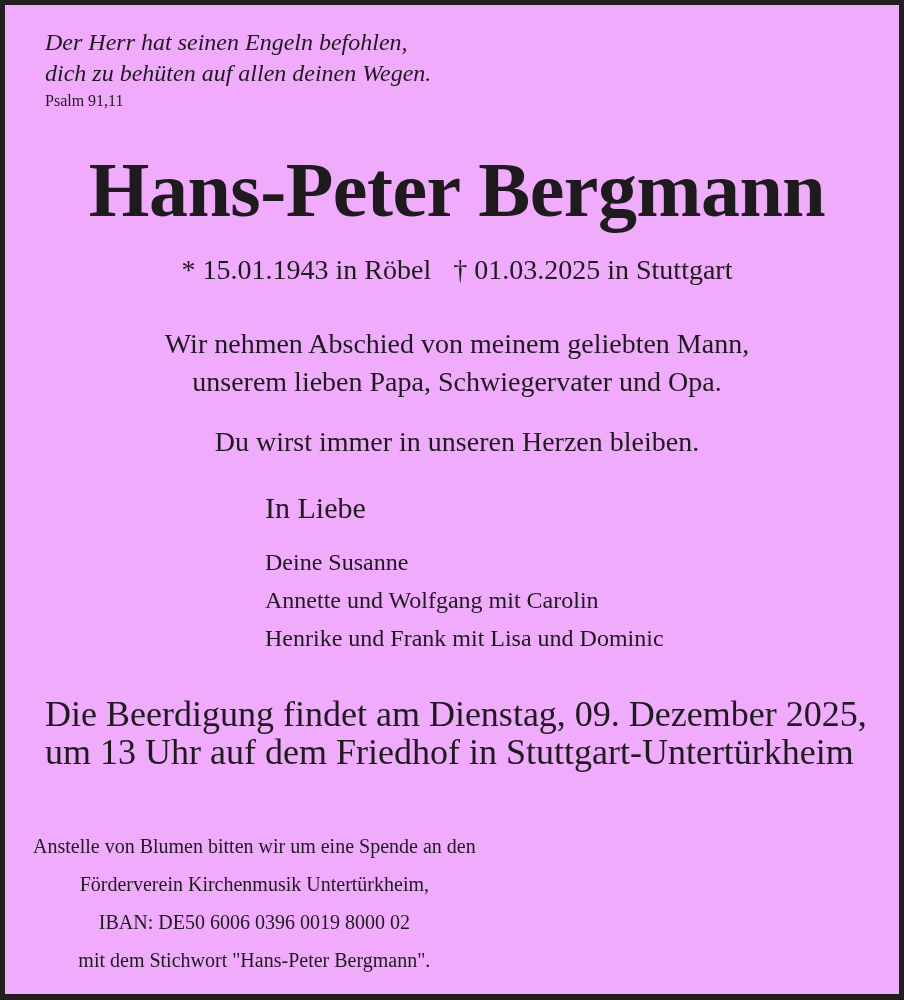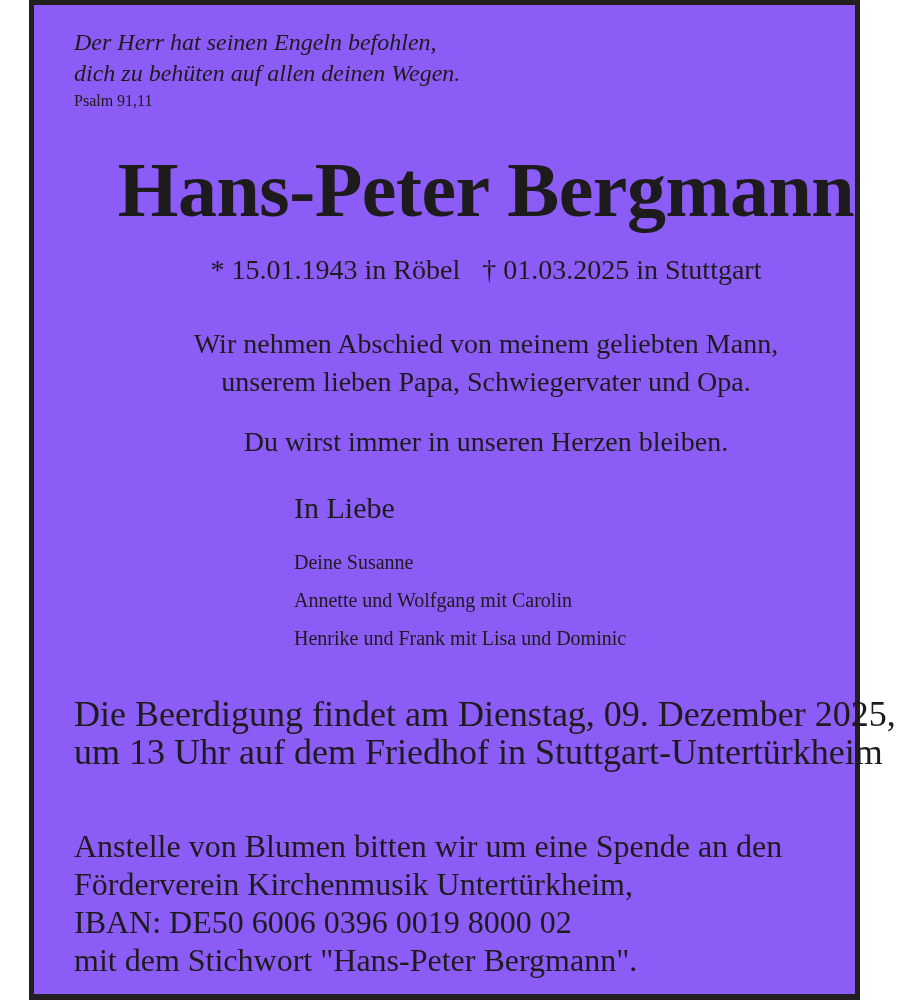--- a/index.html
+++ b/index.html
@@ -1,24 +1,23 @@
 <!DOCTYPE html>
 <html><head>
   <meta charset="utf-8">
   <style>
     html, body { margin: 0; padding: 0; background: #ffffff; }
     body { width: 904px; height: 1000px; position: relative; overflow: hidden; }
     .frame {
       position: absolute; left: 0; top: 0;
-      width: 831px; height: 1000px;
+      width: 904px; height: 1000px;
       box-sizing: border-box;
       border: 5px solid #231f20;
       border-bottom-width: 6px;
-      background: #8b5cf6;
-      margin-left: 29px;
+      background: #f0abfc;
     }
     .t {
       position: absolute;
       font-family: "Liberation Serif", "DejaVu Serif", serif;
       color: #1d1b1c;
       white-space: nowrap;
       margin: 0;
     }
     .verse {
       left: 40px; top: 22px;
@@ -43,27 +42,27 @@
       top: 320px; font-size: 28px; line-height: 38px;
     }
     .heart {
       left: 0; width: 904px; text-align: center;
       top: 420px; font-size: 28px; line-height: 34px;
     }
     .love {
       left: 260px; top: 486px; font-size: 30px; line-height: 34px;
     }
     .family {
-      left: 260px; top: 538px; font-size: 20px; line-height: 38px;
+      left: 260px; top: 538px; font-size: 24px; line-height: 38px;
     }
     .funeral {
       left: 40px; top: 690px; font-size: 36px; line-height: 38px;
     }
     .donation {
-      left: 40px; top: 822px; font-size: 32px; line-height: 38px;
+      left: 28px; top: 822px; font-size: 20px; line-height: 38px; text-align: center;
     }
     .line { display: block; }
   </style>
 </head>
 <body>
 
 <div class="frame">
 
   <div class="t verse">
     <span class="line">Der Herr hat seinen Engeln befohlen,</span>

